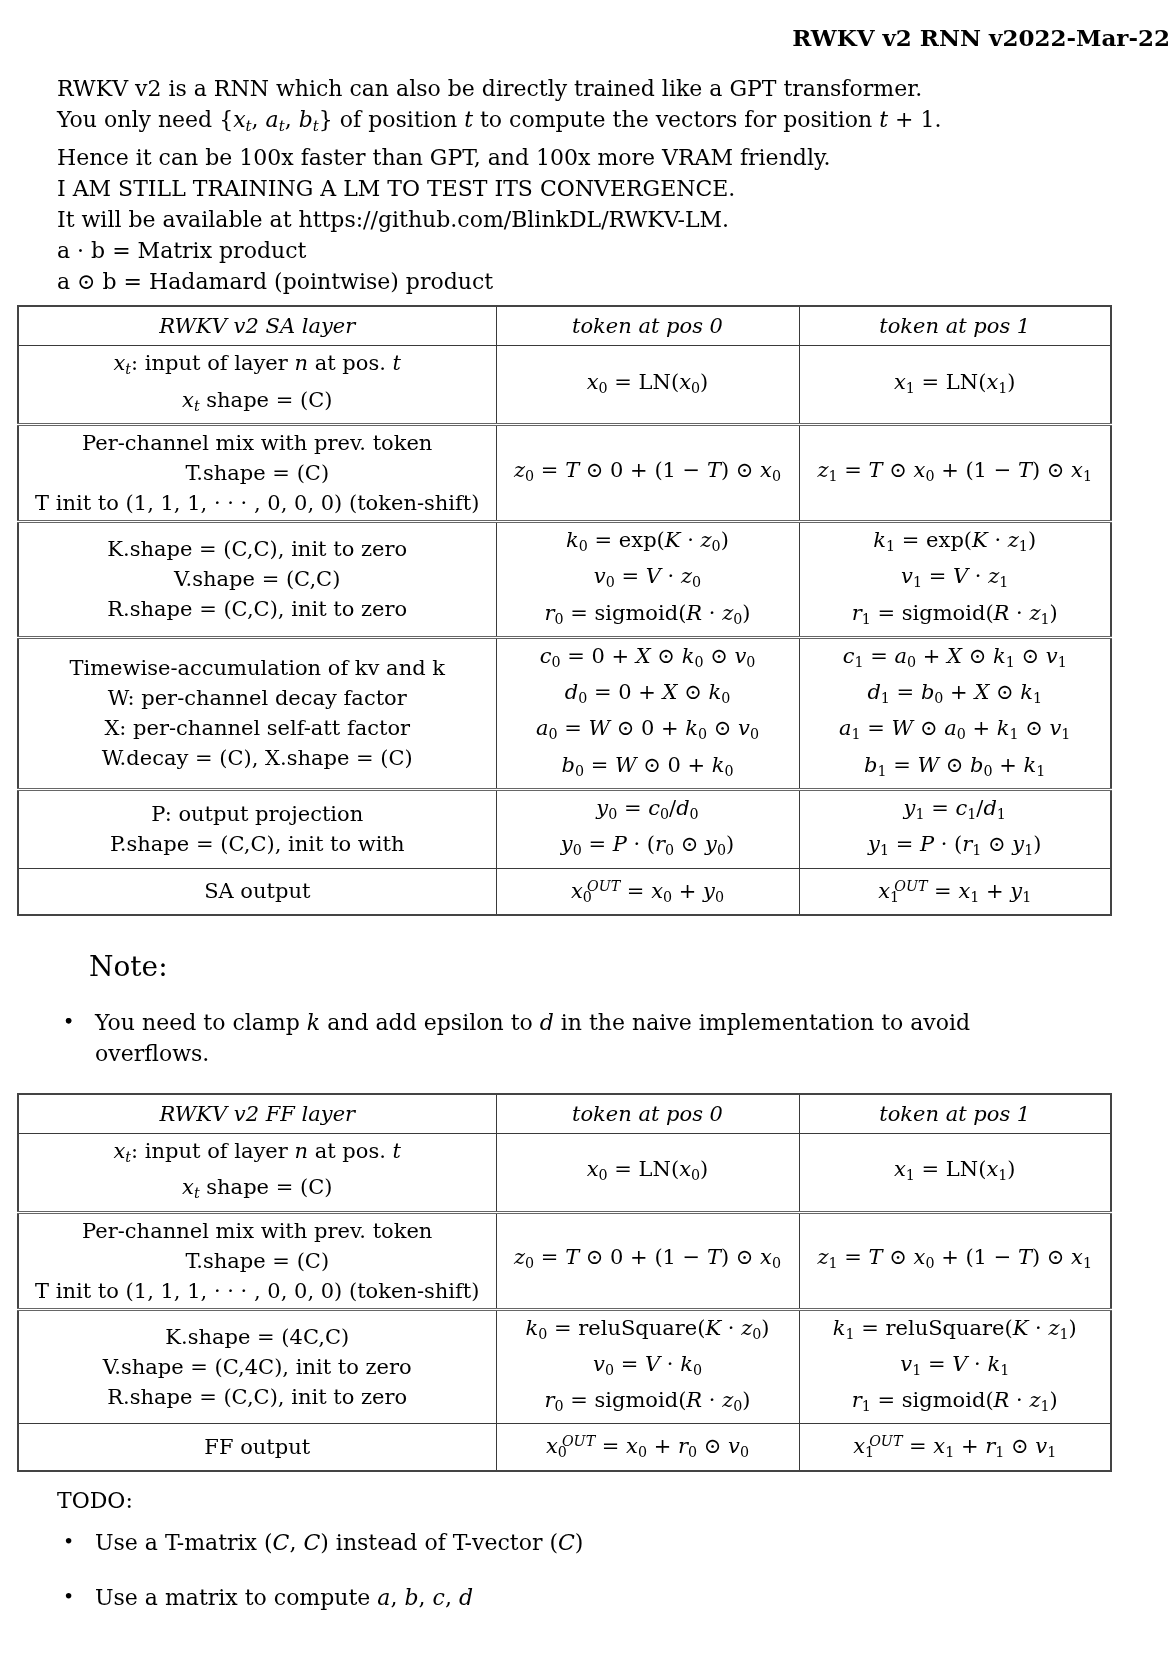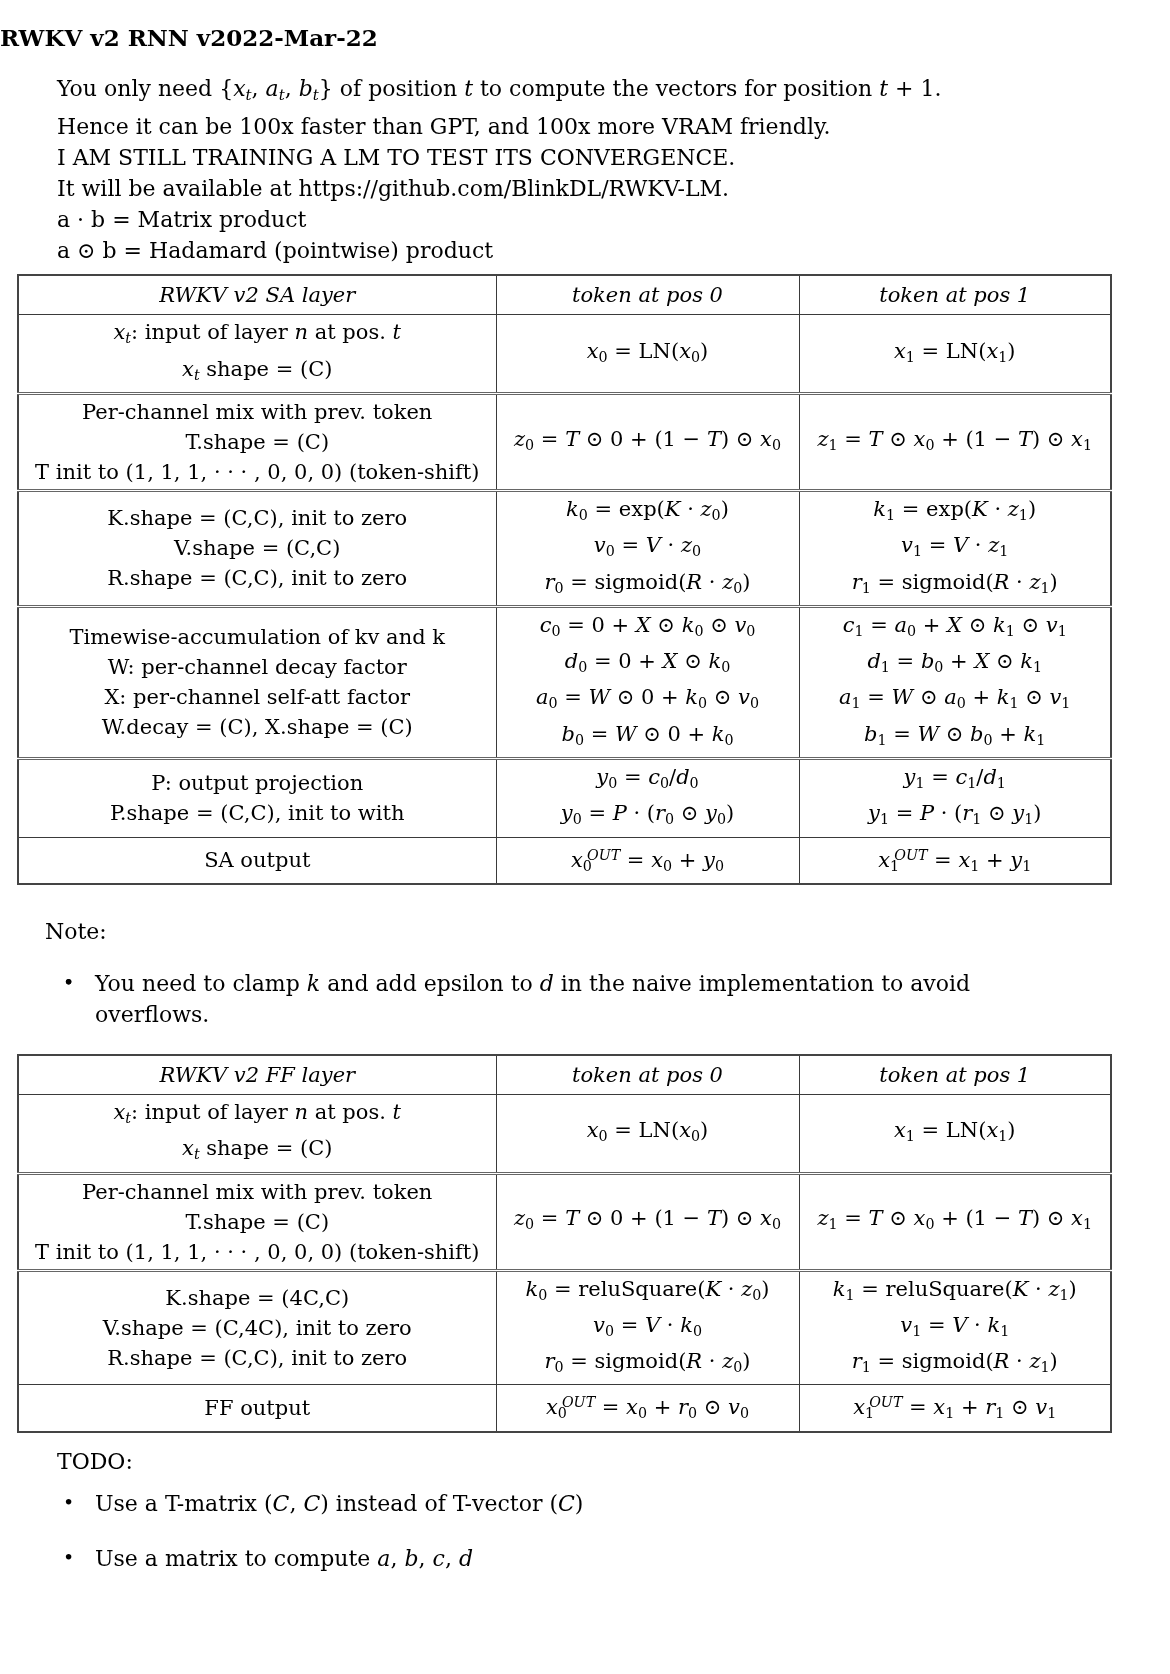--- a/index.html
+++ b/index.html
@@ -1,21 +1,21 @@
 <!DOCTYPE html>
 <html><head>
 <meta charset="utf-8">
 <style>
   html,body { margin:0; padding:0; }
   body {
     width:1170px; height:1674px; overflow:hidden; background:#ffffff; color:#000;
     font-family:"DejaVu Serif","DejaVu Sans",serif;
   }
   .page { position:relative; width:1170px; height:1674px; }
-  .title { text-align:left; font-size:23px; font-weight:bold; margin:24px 0 0 0; }
+  .title { text-align:right; font-size:23px; font-weight:bold; margin:24px 0 0 0; }
   .intro { margin:22px 0 0 57px; font-size:22px; }
   .intro .mline { line-height:31px; white-space:nowrap; }
 
   table.rwkv {
     border-collapse:collapse; table-layout:fixed;
     margin:8px 0 0 17px; width:1093px; font-size:21px;
     border:2px solid #444;
   }
   table.rwkv th, table.rwkv td {
     border:1px solid #3a3a3a; text-align:center; vertical-align:middle;
@@ -23,35 +23,36 @@
   }
   table.rwkv th { padding:7px 4px;font-style:italic; }
   table.rwkv tr.thick td { border-top:3px double #666; }
   .mline { line-height:30px; }
   td .mline, .intro .mline { white-space:nowrap; }
   sub { font-size:0.68em; vertical-align:-0.3em; }
   sup { font-size:0.68em; vertical-align:0.5em; }
   sub + sup { margin-left:-0.35em;text-align:center; }
   i { font-style:italic; }
 
-  .section-head { margin:34px 0 0 45px; font-size:22px; }
+  .section-head { margin:34px 0 0 89px; font-size:28px; }
   .todo-head { margin:16px 16px 0 57px; font-size:22px; }
   ul.bullets { list-style:none; margin:22px 0 0 57px; padding:0; font-size:22px; width:1024px; }
   ul.todo-list { margin-top:14px; }
   .bullets li { position:relative; padding-left:38px; margin-bottom:24px; line-height:31px; }
   .bullets li .dot { position:absolute; left:6px; top:-1px; font-size:19px; }
 </style>
 </head>
 <body>
 
 <div class="page">
 
   <div class="title">RWKV v2 RNN v2022-Mar-22</div>
 
   <div class="intro">
+      <div class="mline">RWKV v2 is a RNN which can also be directly trained like a GPT transformer.</div>
       <div class="mline">You only need {<i>x</i><sub><i>t</i></sub>, <i>a</i><sub><i>t</i></sub>, <i>b</i><sub><i>t</i></sub>} of position <i>t</i> to compute the vectors for position <i>t</i> + 1.</div>
       <div class="mline">Hence it can be 100x faster than GPT, and 100x more VRAM friendly.</div>
       <div class="mline">I AM STILL TRAINING A LM TO TEST ITS CONVERGENCE.</div>
       <div class="mline">It will be available at https://github.com/BlinkDL/RWKV-LM.</div>
       <div class="mline">a · b = Matrix product</div>
       <div class="mline">a ⊙ b = Hadamard (pointwise) product</div>
     </div>
 
   <table class="rwkv">
     <colgroup>

